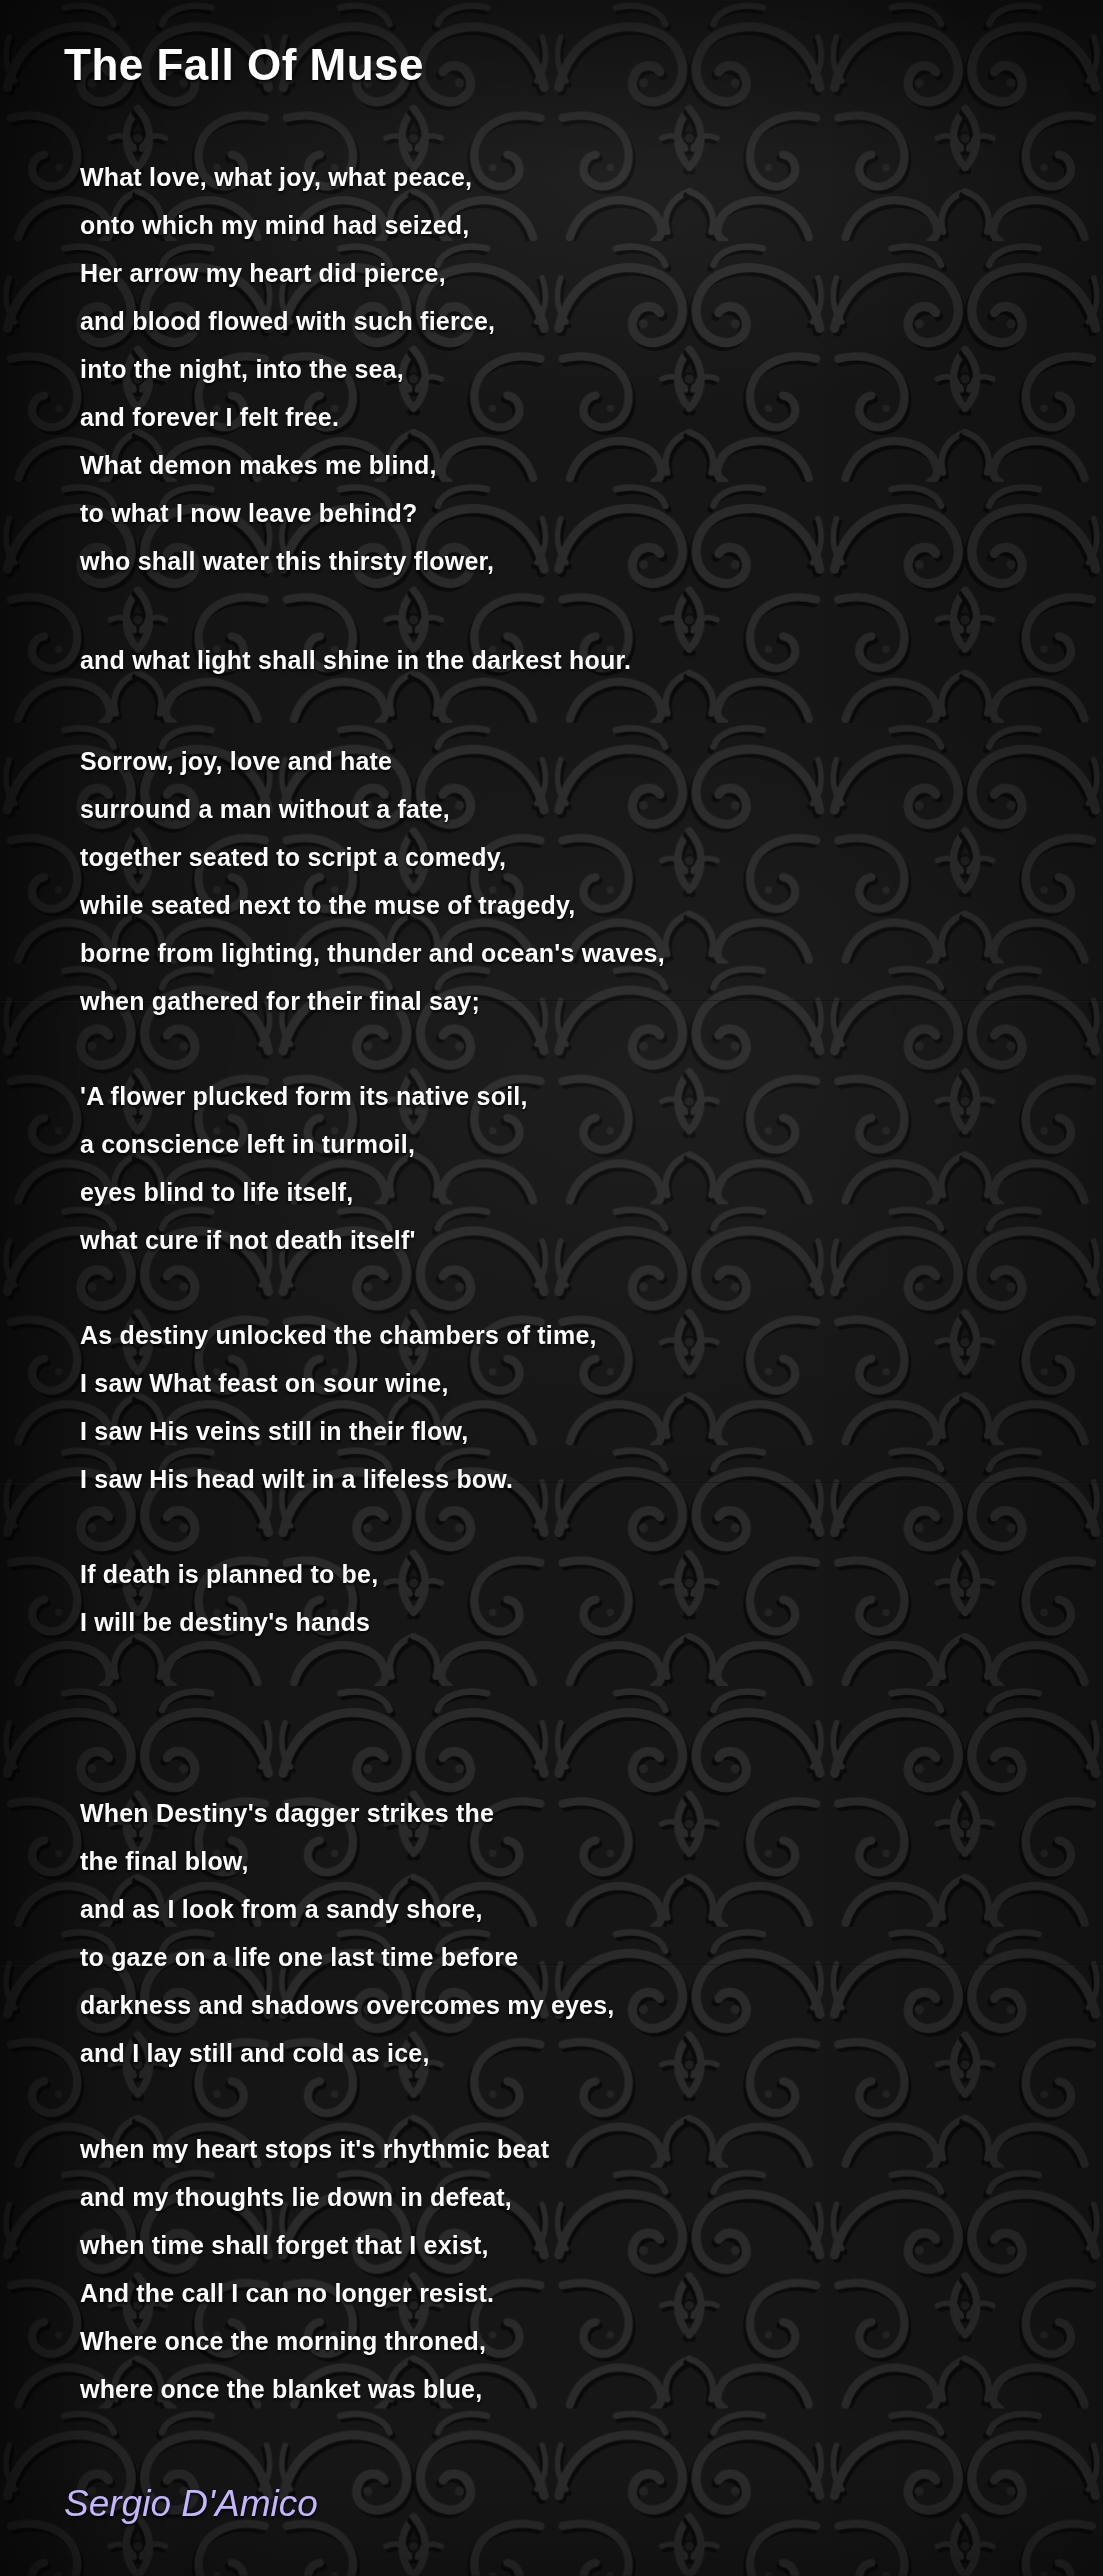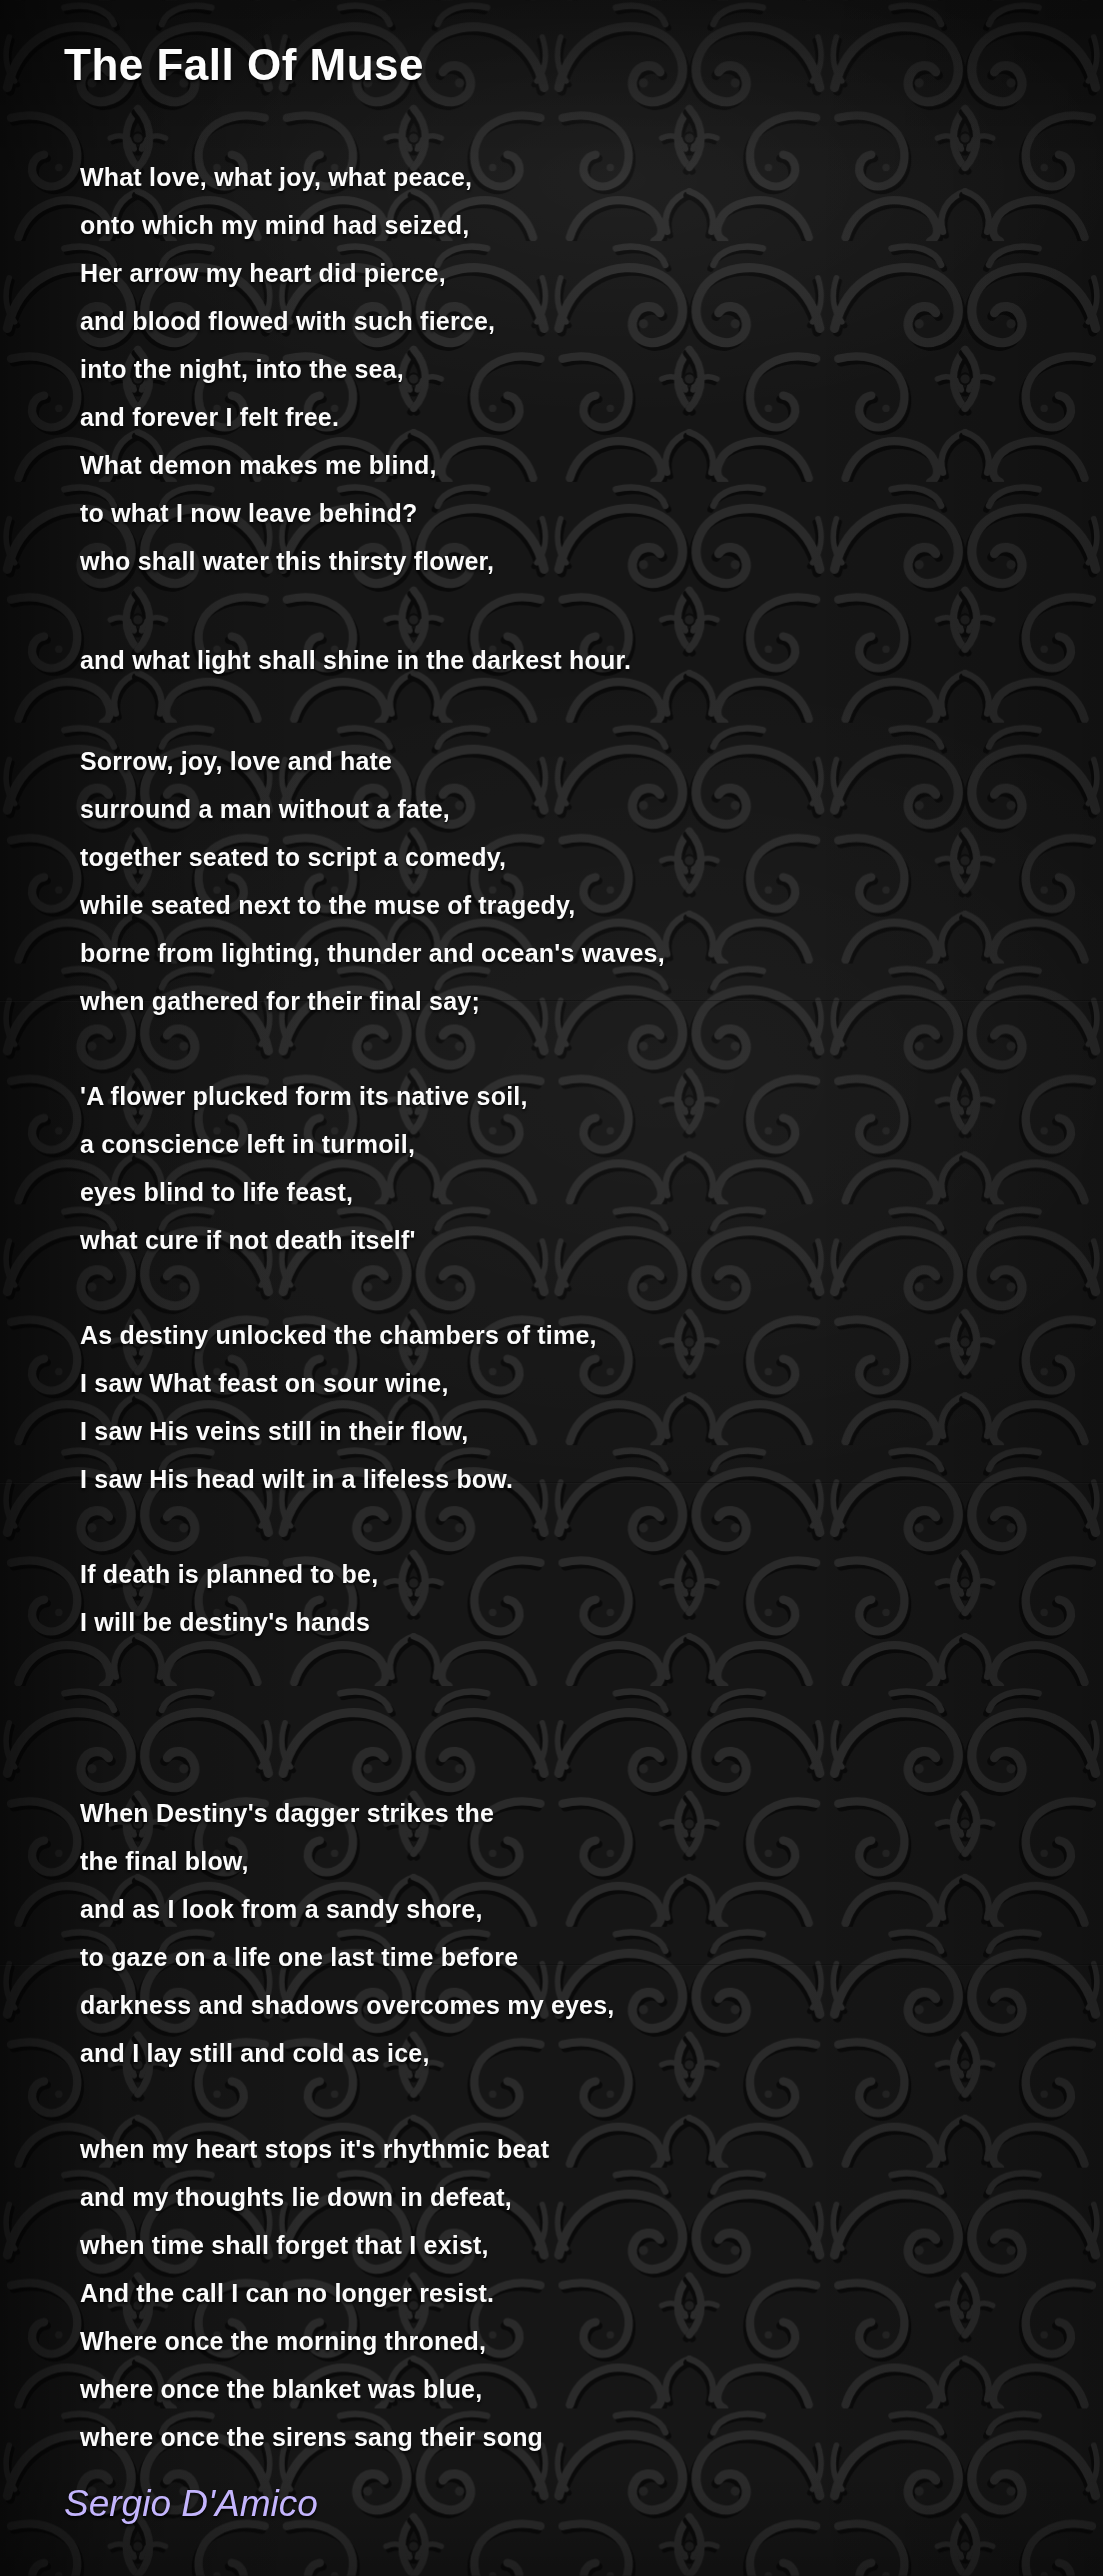--- a/index.html
+++ b/index.html
@@ -118,21 +118,21 @@
     <p>surround a man without a fate,</p>
     <p>together seated to script a comedy,</p>
     <p>while seated next to the muse of tragedy,</p>
     <p>borne from lighting, thunder and ocean's waves,</p>
     <p>when gathered for their final say;</p>
   </div>
 
   <div class="stanza st-4">
     <p>'A flower plucked form its native soil,</p>
     <p>a conscience left in turmoil,</p>
-    <p>eyes blind to life feast,</p>
+    <p>eyes blind to life itself,</p>
     <p>what cure if not death itself'</p>
   </div>
 
   <div class="stanza st-5">
     <p>As destiny unlocked the chambers of time,</p>
     <p>I saw What feast on sour wine,</p>
     <p>I saw His veins still in their flow,</p>
     <p>I saw His head wilt in a lifeless bow.</p>
   </div>
 
@@ -150,19 +150,18 @@
     <p>and I lay still and cold as ice,</p>
   </div>
 
   <div class="stanza st-8">
     <p>when my heart stops it's rhythmic beat</p>
     <p>and my thoughts lie down in defeat,</p>
     <p>when time shall forget that I exist,</p>
     <p>And the call I can no longer resist.</p>
     <p>Where once the morning throned,</p>
     <p>where once the blanket was blue,</p>
-    <p>where once the sirens sang their song</p>
   </div>
 
   <p class="poem-author">Sergio D'Amico</p>
 
 </div>
 
 
 </body></html>

